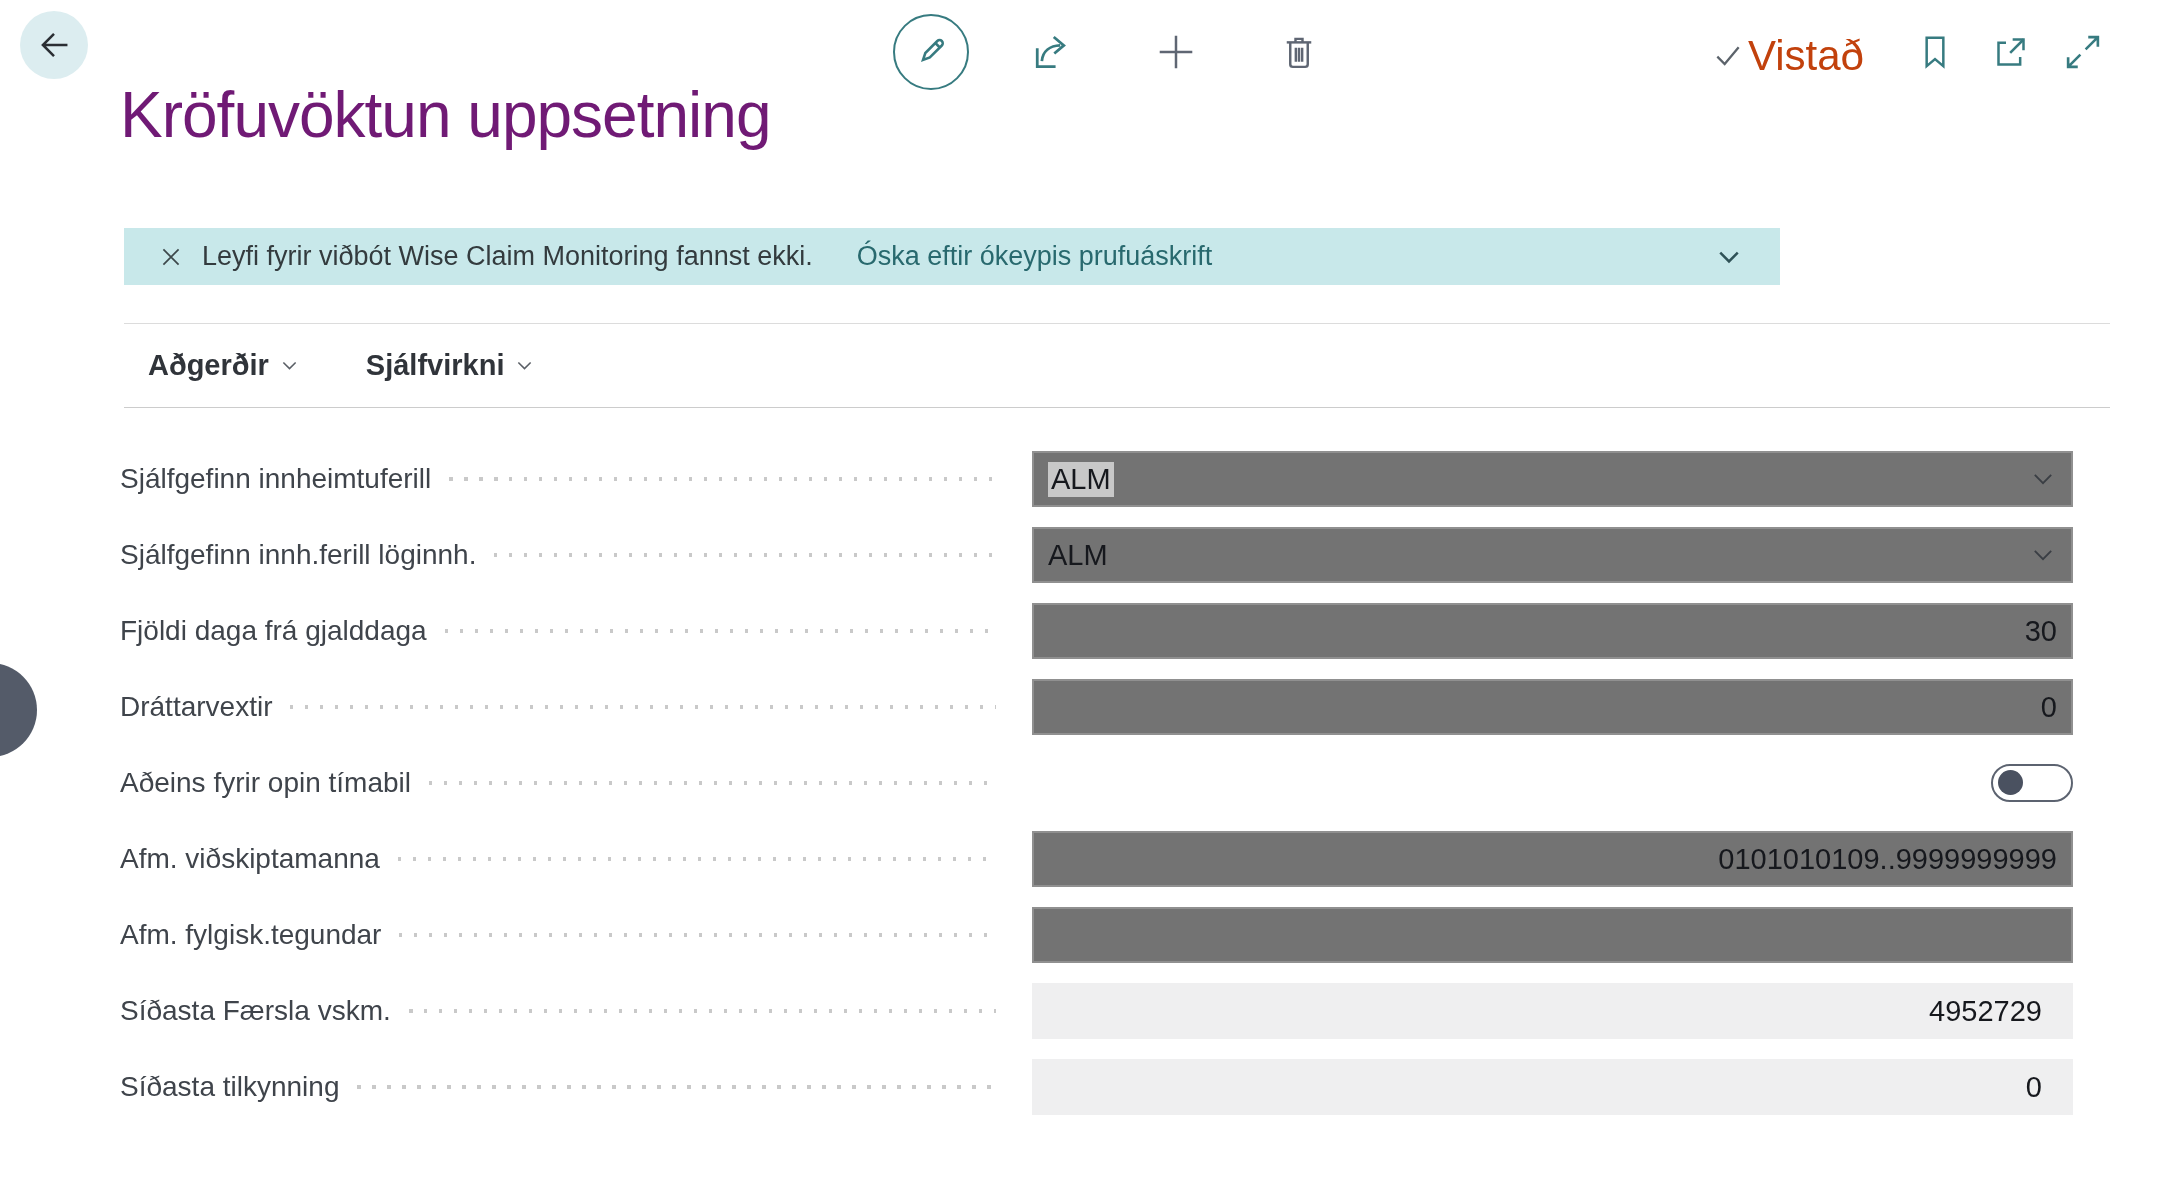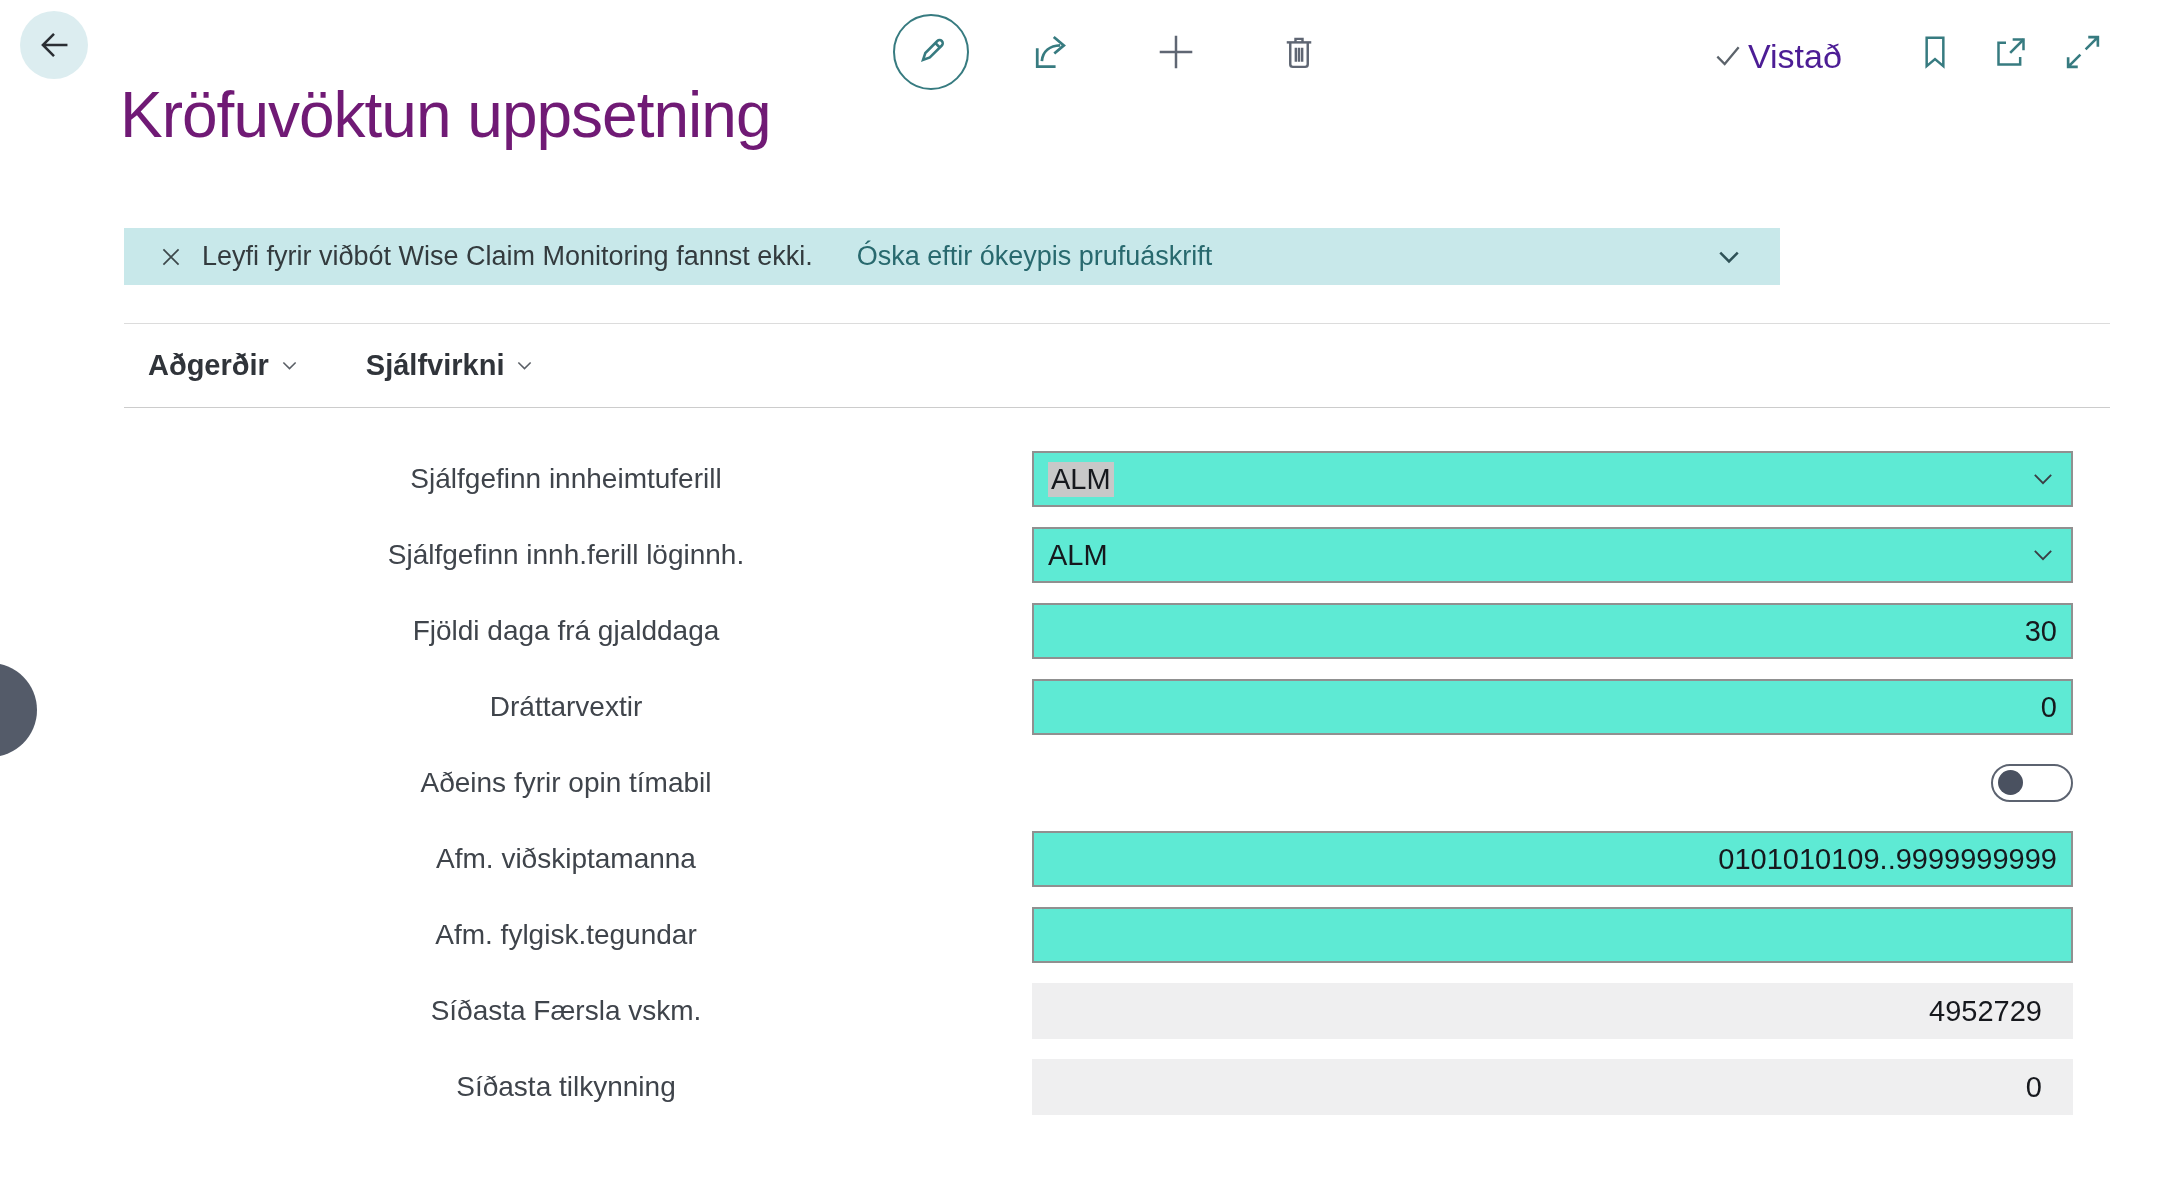--- a/index.html
+++ b/index.html
@@ -10,21 +10,21 @@
   
   .back-btn { left:20px; top:11px; width:68px; height:68px; border-radius:50%;
               background:#dcedf0; display:flex; align-items:center; justify-content:center; cursor:pointer; }
   .edit-btn { left:893px; top:14px; width:76px; height:76px; border-radius:50%;
               border:2.5px solid #377b80; display:flex; align-items:center; justify-content:center; background:#fff; }
   .icon-btn { width:46px; height:46px; display:flex; align-items:center; justify-content:center; }
   .share-btn  { left:1028px; top:29px; }
   .add-btn    { left:1153px; top:29px; }
   .delete-btn { left:1276px; top:29px; }
   .saved-wrap { left:1712px; top:34px; height:44px; display:flex; align-items:center; gap:4px;
-                color:#4c1d95; font-size:34px; }
+                color:#c2410c; font-size:42px; }
   .bookmark-btn { left:1912px; top:29px; }
   .newwin-btn   { left:1988px; top:29px; }
   .expand-btn   { left:2060px; top:29px; }
 
   
   .page-title { left:120px; top:78px; font-size:64px; font-weight:300; color:#701a75;
                 letter-spacing:-1px; white-space:nowrap; }
 
   
   .banner { left:124px; top:228px; width:1656px; height:57px; background:#c8e8ea;
@@ -37,26 +37,26 @@
 
   
   .menubar { left:124px; top:323px; width:1986px; height:85px;
              border-top:1.5px solid #dcdcdc; border-bottom:1.5px solid #cccccc;
              display:flex; align-items:center;font-weight:bold; }
   .menu-item { display:flex; align-items:center; gap:10px; margin-left:24px; margin-right:42px;
                font-size:29px; color:#30343a; cursor:pointer; }
 
   
   .row { position:absolute; left:120px; width:1953px; height:56px; display:flex; align-items:center; }
-  .label-wrap { width:892px; display:flex; align-items:center;flex-direction:column; }
+  .label-wrap { width:892px; display:flex; align-items:center; }
   .flabel { font-size:28px; color:#3f444b; white-space:nowrap; }
   .dots { flex:1; height:4px; margin:0 16px 0 18px;
           background:repeating-linear-gradient(to right,#c9c9c9 0 3.5px,transparent 3.5px 15px); }
   .control { width:1041px; height:56px; margin-left:20px;justify-content:flex-end; }
-  .input { border:2px solid #909090; background:#5eead4; display:flex; align-items:center;
+  .input { border:2px solid #909090; background:#737373; display:flex; align-items:center;
            padding:8px 14px; font-size:29px; color:#16181d; }
   .input.num { justify-content:flex-end; }
   .input.dd  { justify-content:space-between; }
   .readonly { background:#efeff0; border:none; display:flex; align-items:center;
               justify-content:flex-end; padding:0 31px; font-size:29px; color:#16181d; }
   .sel { background:#c8c8c8; padding:1px 3px; }
   .toggle-zone { display:flex; align-items:center; }
   .toggle { width:82px; height:38px; border:2.5px solid #5c6370; border-radius:20px;
             position:relative; background:#fff; cursor:pointer; }
   .knob { position:absolute; left:5px; top:4px; width:25px; height:25px; border-radius:50%;

